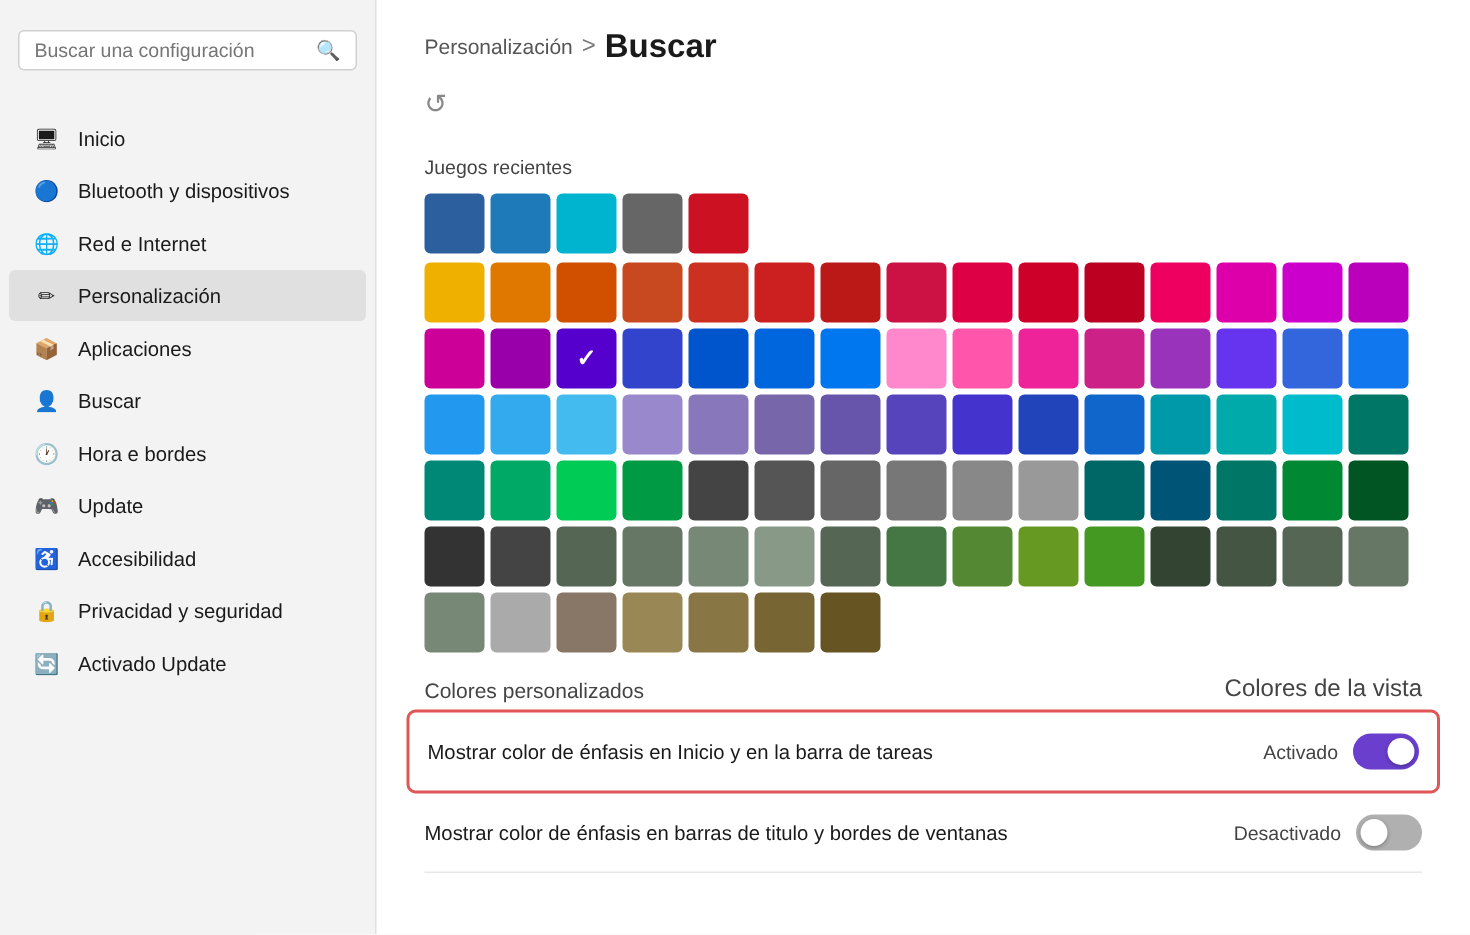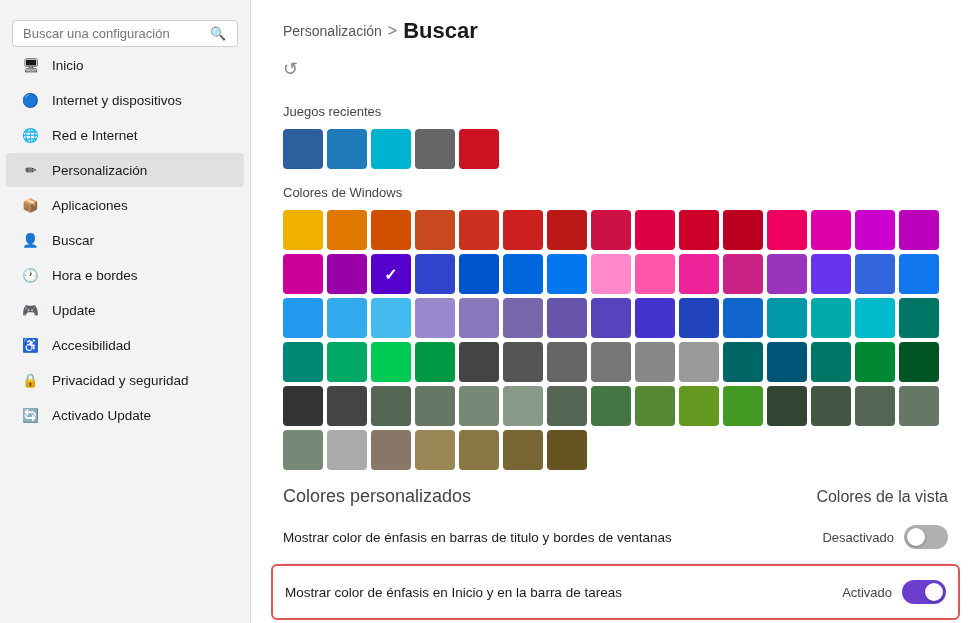--- a/index.html
+++ b/index.html
@@ -16,21 +16,21 @@
     .sidebar {
       width: 250px;
       background: #f3f3f3;
       height: 623px;
       display: flex;
       flex-direction: column;
       padding-top: 20px;
       flex-shrink: 0;
     }
     .search-box {
-      margin: 0 12px 0 12px;
+      margin: 0 12px 27px 12px;
       display: flex;
       align-items: center;
       background: #fff;
       border: 1px solid #d0d0d0;
       border-radius: 4px;
       padding: 5px 10px;
       gap: 8px;
     }
     .search-box input {
       border: none;
@@ -197,21 +197,21 @@
     .toggle.off .toggle-knob { left: 3px; }
 
     .custom-colors-row {
       display: flex;
       justify-content: space-between;
       align-items: center;
       margin-top: 16px;
       margin-bottom: 4px;
     }
     .custom-colors-label {
-      font-size: 18px;
+      font-size: 14px;
       color: #444;
     }
     .vista-colors-link {
       font-size: 16px;
       color: #444;
       cursor: pointer;
     }
   </style>
 </head>
 <body>
@@ -221,21 +221,21 @@
     <input type="text" placeholder="Buscar una configuración" style="">
     <span class="search-icon-svg">🔍</span>
   </div>
   <div id="nav-items">
       <div class="nav-item">
         <span class="nav-icon">🖥</span>
         <span>Inicio</span>
       </div>
       <div class="nav-item">
         <span class="nav-icon">🔵</span>
-        <span>Internet y dispositivos</span>
+        <span>Bluetooth y dispositivos</span>
       </div>
       <div class="nav-item">
         <span class="nav-icon">🌐</span>
         <span>Red e Internet</span>
       </div>
       <div class="nav-item active">
         <span class="nav-icon">✏</span>
         <span>Personalización</span>
       </div>
       <div class="nav-item">
@@ -279,21 +279,20 @@
   <div class="content-area">
     <div class="section-label">Juegos recientes</div>
     <div class="color-grid" id="recent-colors-grid">
         <div class="color-swatch" style="background: rgb(44, 95, 158);"></div>
         <div class="color-swatch" style="background: rgb(30, 122, 184);"></div>
         <div class="color-swatch" style="background: rgb(0, 180, 208);"></div>
         <div class="color-swatch" style="background: rgb(102, 102, 102);"></div>
         <div class="color-swatch" style="background: rgb(204, 17, 34);"></div>
       </div>
 
-    <div class="section-label">Colores de Windows</div>
     <div class="color-grid" id="windows-colors-grid">
         <div class="color-swatch" style="background: rgb(240, 176, 0);"></div>
         <div class="color-swatch" style="background: rgb(224, 120, 0);"></div>
         <div class="color-swatch" style="background: rgb(208, 80, 0);"></div>
         <div class="color-swatch" style="background: rgb(200, 72, 32);"></div>
         <div class="color-swatch" style="background: rgb(204, 48, 32);"></div>
         <div class="color-swatch" style="background: rgb(204, 32, 32);"></div>
         <div class="color-swatch" style="background: rgb(187, 24, 24);"></div>
         <div class="color-swatch" style="background: rgb(204, 17, 68);"></div>
         <div class="color-swatch" style="background: rgb(221, 0, 68);"></div>
@@ -371,33 +370,33 @@
         <div class="color-swatch" style="background: rgb(119, 102, 51);"></div>
         <div class="color-swatch" style="background: rgb(102, 85, 34);"></div>
       </div>
 
     <div class="custom-colors-row">
       <span class="custom-colors-label">Colores personalizados</span>
       <span class="vista-colors-link">Colores de la vista</span>
     </div>
 
     <div id="options-list">
+        <div class="option-row highlighted">
+          <span class="option-label">Mostrar color de énfasis en Inicio y en la barra de tareas</span>
+          <div class="option-right">
+            <span class="option-status">Activado</span>
+            <div class="toggle on">
+              <div class="toggle-knob"></div>
+            </div>
+          </div>
+        </div>
         <div class="option-row">
           <span class="option-label">Mostrar color de énfasis en barras de titulo y bordes de ventanas</span>
           <div class="option-right">
             <span class="option-status">Desactivado</span>
             <div class="toggle off">
               <div class="toggle-knob"></div>
             </div>
           </div>
         </div>
-        <div class="option-row highlighted">
-          <span class="option-label">Mostrar color de énfasis en Inicio y en la barra de tareas</span>
-          <div class="option-right">
-            <span class="option-status">Activado</span>
-            <div class="toggle on">
-              <div class="toggle-knob"></div>
-            </div>
-          </div>
-        </div>
       </div>
   </div>
 </div>
 
 </body></html>

